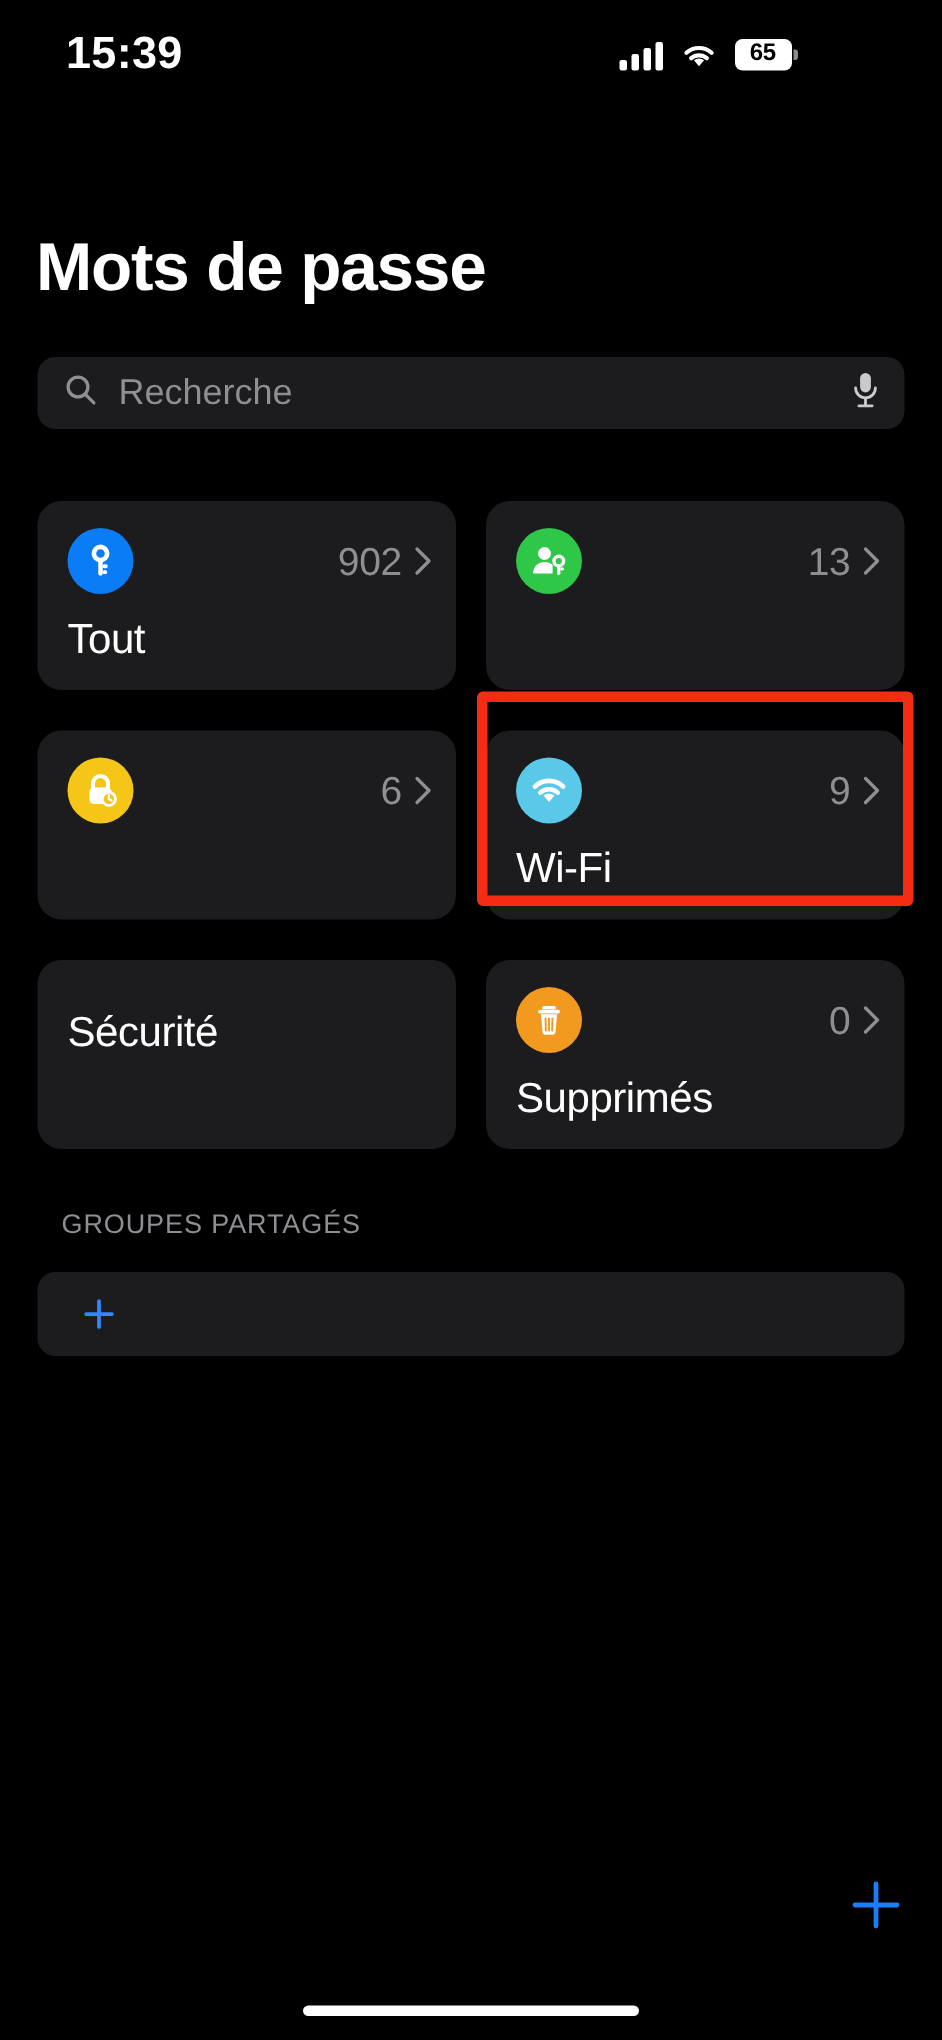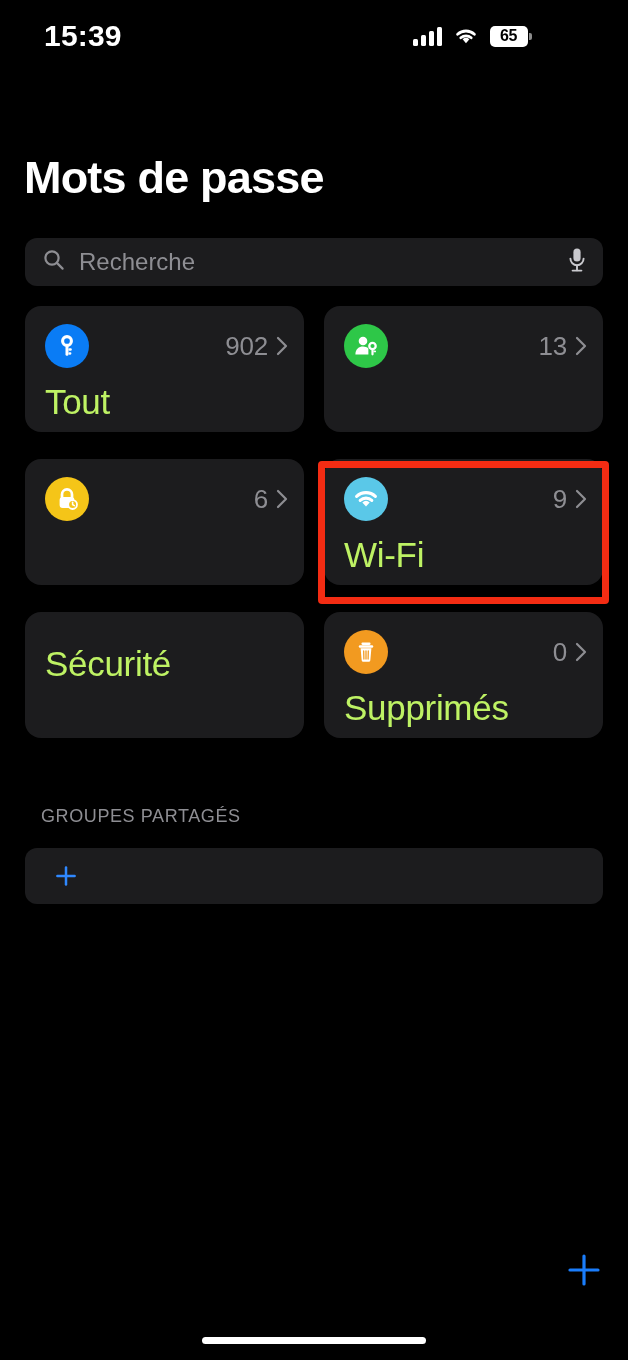--- a/index.html
+++ b/index.html
@@ -29,21 +29,21 @@
     padding: 0 40px 0 44px;
   }
   .status-time {
     font-size: 30px;
     font-weight: 600;
     letter-spacing: 0.2px;
     color: #ffffff;
   }
   .status-right {
     display: flex;
-    align-items: flex-start;
+    align-items: flex-end;
     gap: 11px;
   }
   .cell-bars {
     display: flex;
     align-items: flex-end;
     gap: 3px;
     height: 20px;
   }
   .cell-bars i {
     display: block;
@@ -122,21 +122,21 @@
     font-size: 24px;
     color: #ffffff;
     padding-left: 14px;
   }
   .search-input::placeholder { color: #8e8e93; }
   .mic-icon { width: 20px; height: 26px; flex: 0 0 auto; }
 
   
   .card-grid {
     position: absolute;
-    top: 306px;
+    top: 334px;
     left: 25px;
     width: 578px;
     display: grid;
     grid-template-columns: 279px 279px;
     grid-template-rows: 126px 126px 126px;
     column-gap: 20px;
     row-gap: 27px;
   }
   .card {
     position: relative;
@@ -166,22 +166,22 @@
     gap: 8px;
   }
   .card-count {
     font-size: 26px;
     color: #8e8e93;
     letter-spacing: -0.2px;
   }
   .chev { width: 12px; height: 20px; }
   .card-label {
     margin-top: 14px;
-    font-size: 35px;
-    color: #bef264;
+    font-size: 28px;
+    color: #ffffff;
     letter-spacing: -0.3px;
   }
 
   
   .highlight-box {
     position: absolute;
     left: 318px;
     top: 461px;
     width: 291px;
     height: 143px;

